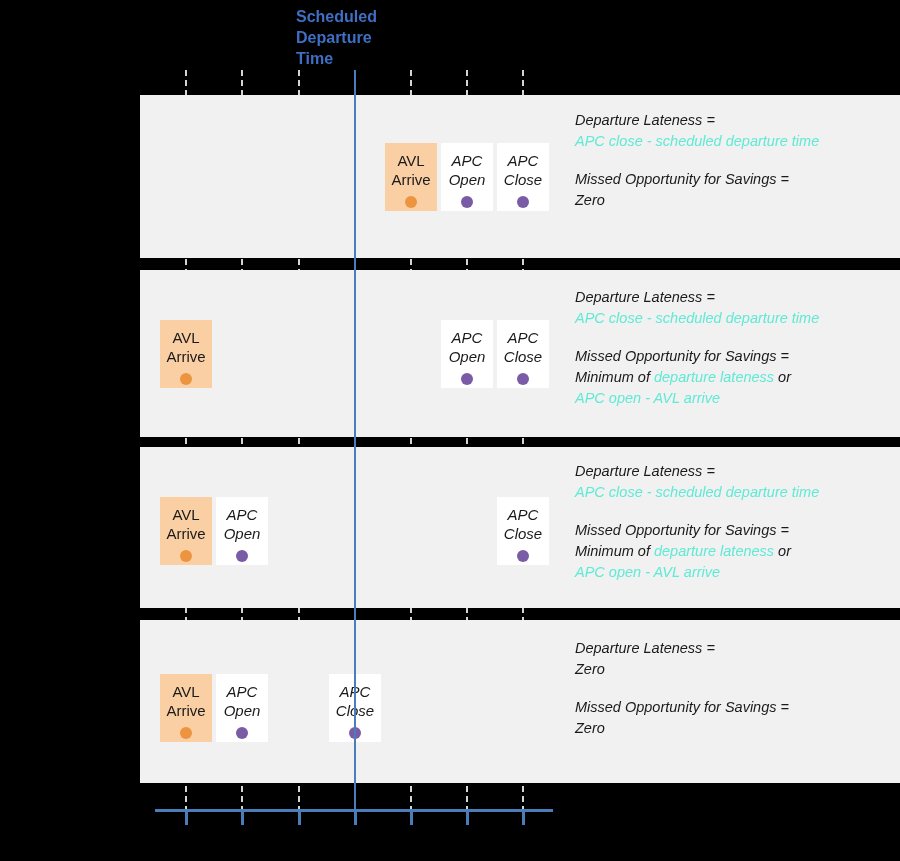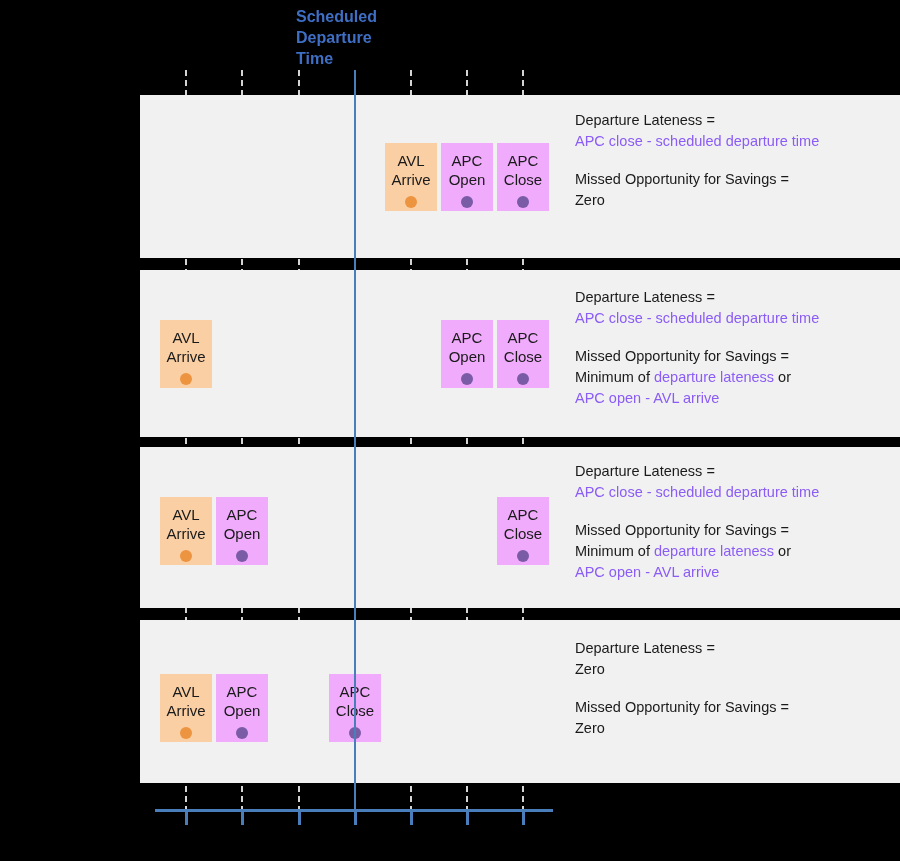--- a/index.html
+++ b/index.html
@@ -65,21 +65,21 @@
     height: 68px;
     z-index: 4;
     box-sizing: border-box;
     display: flex;
     flex-direction: column;
     align-items: center;
     justify-content: flex-start;
     padding-top: 8px;
   }
   .event-box.avl   { background: #FBCFA4; }
-  .event-box.apc   { background: #f0abfc; }
+  .event-box.apc   { background: #ffffff; font-style: italic; }
   .event-box .label-line {
     font-size: 15px;
     line-height: 19px;
     color: #1A1A1A;
     text-align: center;
     white-space: nowrap;
   }
   .event-dot {
     position: absolute;
     width: 12px;
@@ -94,22 +94,23 @@
 
   
   .annotation {
     position: absolute;
     left: 575px;
     width: 320px;
     font-size: 14.5px;
     line-height: 21px;
     color: #1A1A1A;
     z-index: 5;
-  }
-  .annotation .red { color: #8b5cf6; }
+    font-style: italic;
+  }
+  .annotation .red { color: #5eead4; }
   .annotation .blk { color: #1A1A1A; }
   .annotation .para { margin: 0; }
   .annotation .spacer { height: 17px; }
 
   
   #time-axis-line {
     position: absolute;
     left: 155px;
     top: 809px;
     width: 398px;

